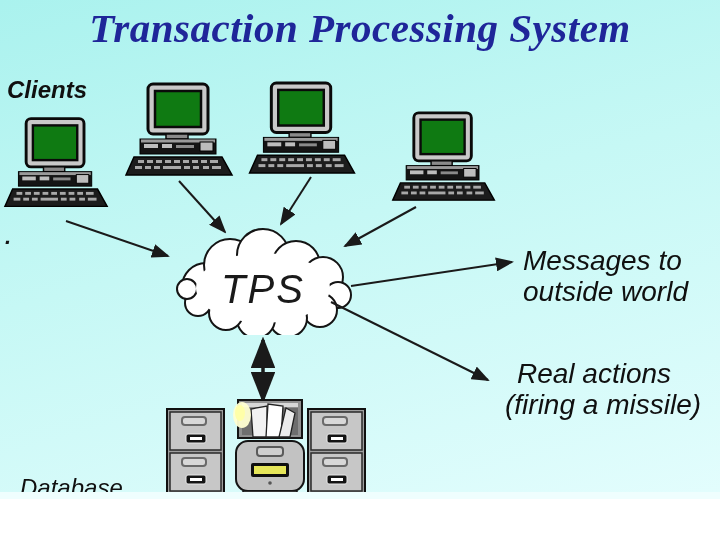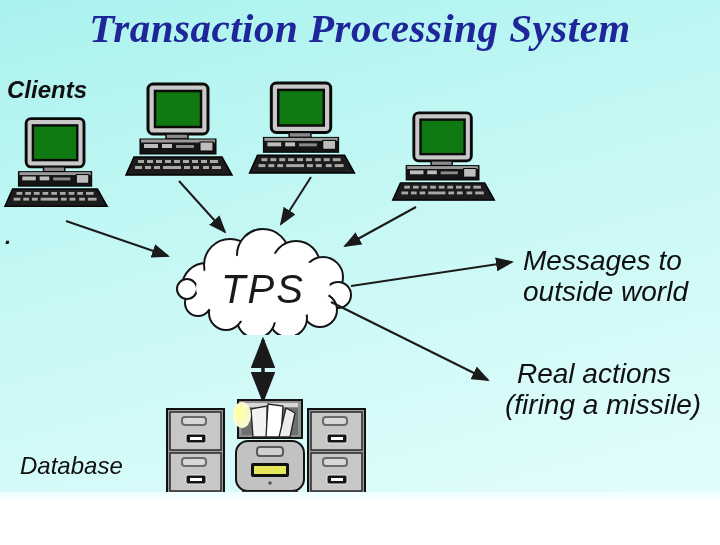--- a/index.html
+++ b/index.html
@@ -287,17 +287,17 @@
         <rect x="16" y="50" width="24" height="8" rx="3" fill="#d8d8d8" stroke="#6a6a6a" stroke-width="2"></rect>
         <rect x="20" y="67" width="20" height="9" rx="2" fill="#141414" stroke="#e8e8e8" stroke-width="1"></rect>
         <rect x="24" y="70" width="12" height="3" fill="#ffffff"></rect>
         <rect x="4" y="86" width="51" height="38" fill="#c7c7c7" stroke="#2a2a2a" stroke-width="1.5"></rect>
         <rect x="16" y="91" width="24" height="8" rx="3" fill="#d8d8d8" stroke="#6a6a6a" stroke-width="2"></rect>
         <rect x="20" y="108" width="20" height="9" rx="4" fill="#ffffff" stroke="#141414" stroke-width="1.5"></rect>
       </g>
     </svg>
   </div>
 
-  <div id="database-label" class="abs side-label" style="font-weight:400;">Database</div>
+  <div id="database-label" class="abs side-label" style="font-weight:400;margin-top:22px;">Database</div>
 
   <div id="bottom-strip" class="abs"></div>
 
 </div>
 
 </body></html>

